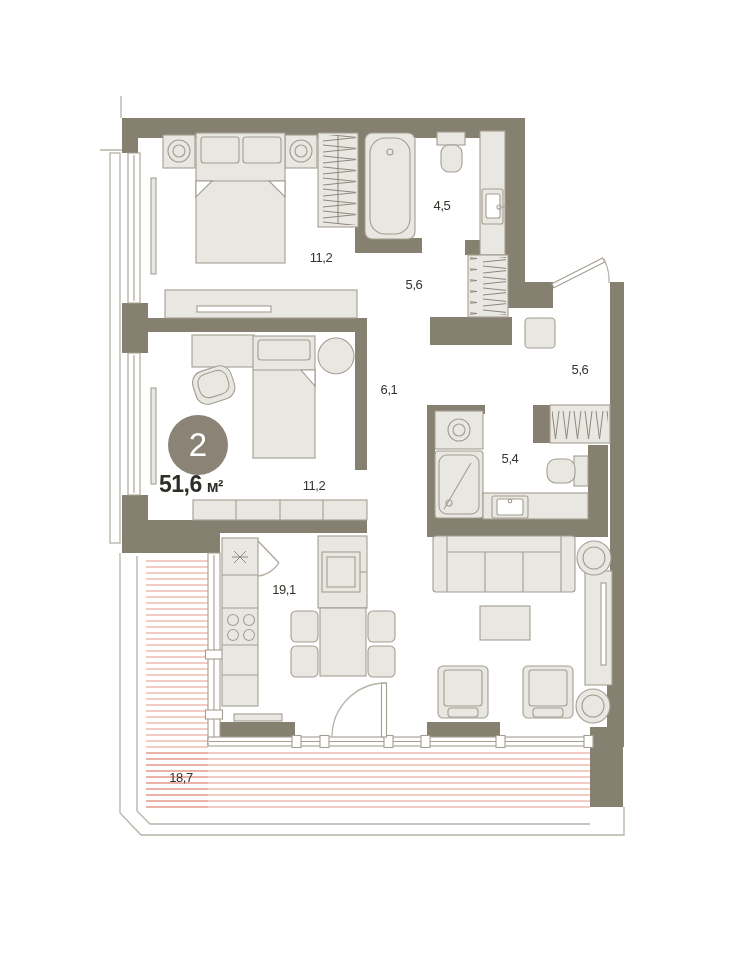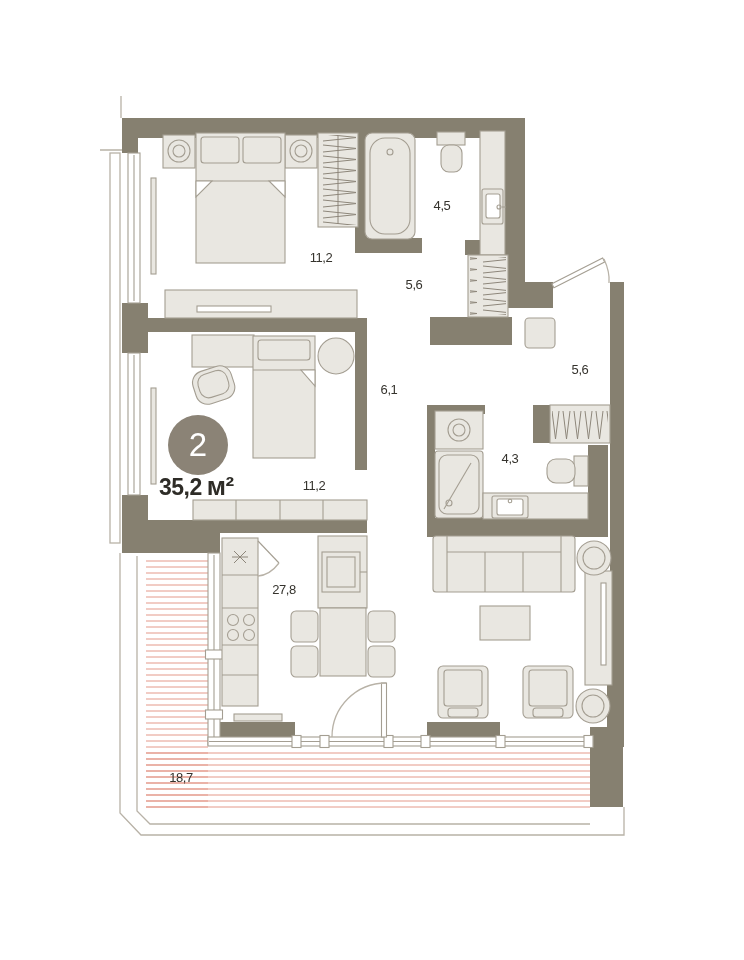--- a/index.html
+++ b/index.html
@@ -30,21 +30,21 @@
   }
   .badge{
     position:absolute;left:168px;top:415px;width:60px;height:60px;border-radius:50%;
     background:var(--badge-bg);color:#ffffff;display:flex;align-items:center;justify-content:center;
     font-size:33px;font-weight:500;
   }
   .total{
     position:absolute;left:159px;top:471px;
     font-size:23px;font-weight:bold;letter-spacing:-0.5px;color:#2e2c27;white-space:nowrap;
   }
-  .total .unit{margin-left:5px;font-size:26px;}
+  .total .unit{margin-left:5px;font-size:16px;}
 </style>
 </head>
 <body>
 
 <div class="stage">
 
 <svg width="744" height="960" viewBox="0 0 744 960">
   <defs>
     <pattern id="hatchR" width="8" height="6" patternUnits="userSpaceOnUse">
       <line x1="0" y1="3" x2="8" y2="3" style="stroke:var(--hatch);stroke-width:1"></line>
@@ -249,24 +249,24 @@
 
   <g>
     <rect x="553" y="283.5" width="57" height="4.5" class="white" transform="rotate(-27 553 286)"></rect>
     <path d="M604,259 Q610,272 609,283" class="thin"></path>
     <rect x="381.5" y="683" width="5" height="54" class="white"></rect>
     <path d="M386,683 A54 54 0 0 0 332,737" class="thin"></path>
   </g>
 </svg>
 
   <div class="badge">2</div>
-  <div class="total"><span>35,2</span><span class="unit">м²</span></div>
+  <div class="total"><span>51,6</span><span class="unit">м²</span></div>
 
   <div class="room-label" style="left:321px;top:257px">11,2</div>
   <div class="room-label" style="left:442px;top:205px">4,5</div>
   <div class="room-label" style="left:414px;top:284px">5,6</div>
   <div class="room-label" style="left:580px;top:369px">5,6</div>
   <div class="room-label" style="left:389px;top:389px">6,1</div>
-  <div class="room-label" style="left:510px;top:458px">4,3</div>
+  <div class="room-label" style="left:510px;top:458px">5,4</div>
   <div class="room-label" style="left:314px;top:485px">11,2</div>
-  <div class="room-label" style="left:284px;top:589px">27,8</div>
+  <div class="room-label" style="left:284px;top:589px">19,1</div>
   <div class="room-label" style="left:181px;top:777px">18,7</div>
 </div>
 
 </body></html>

